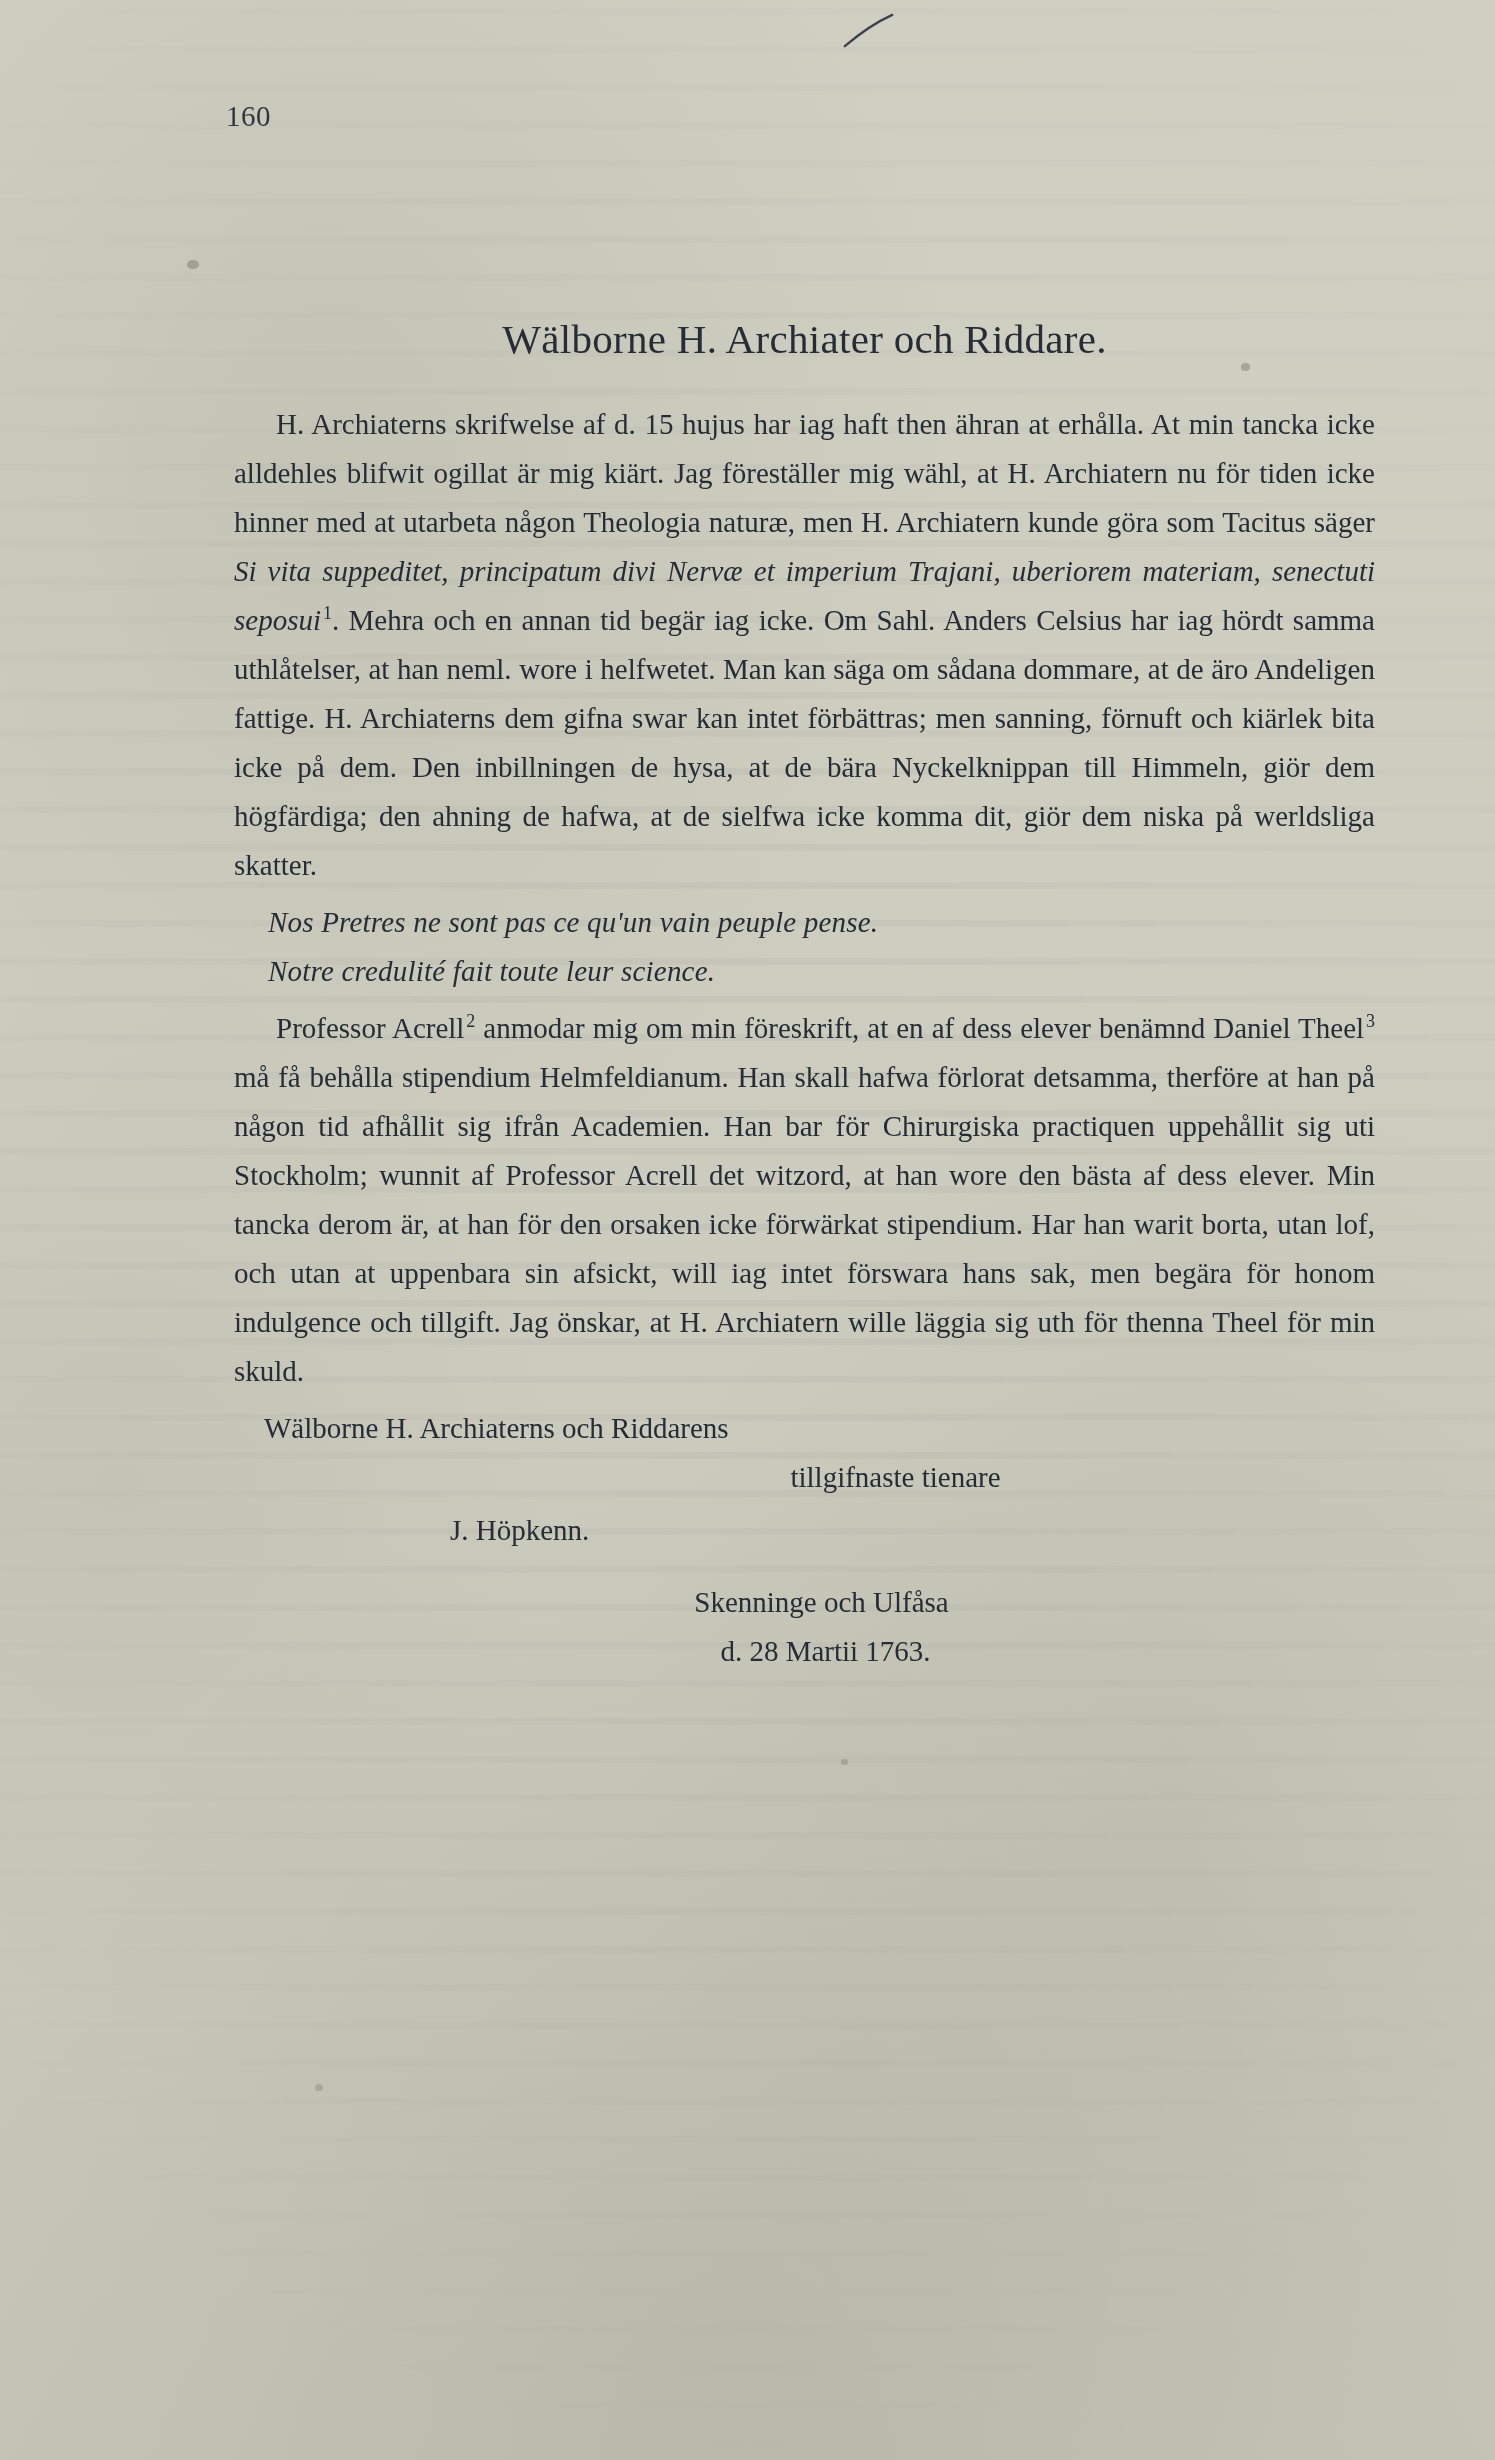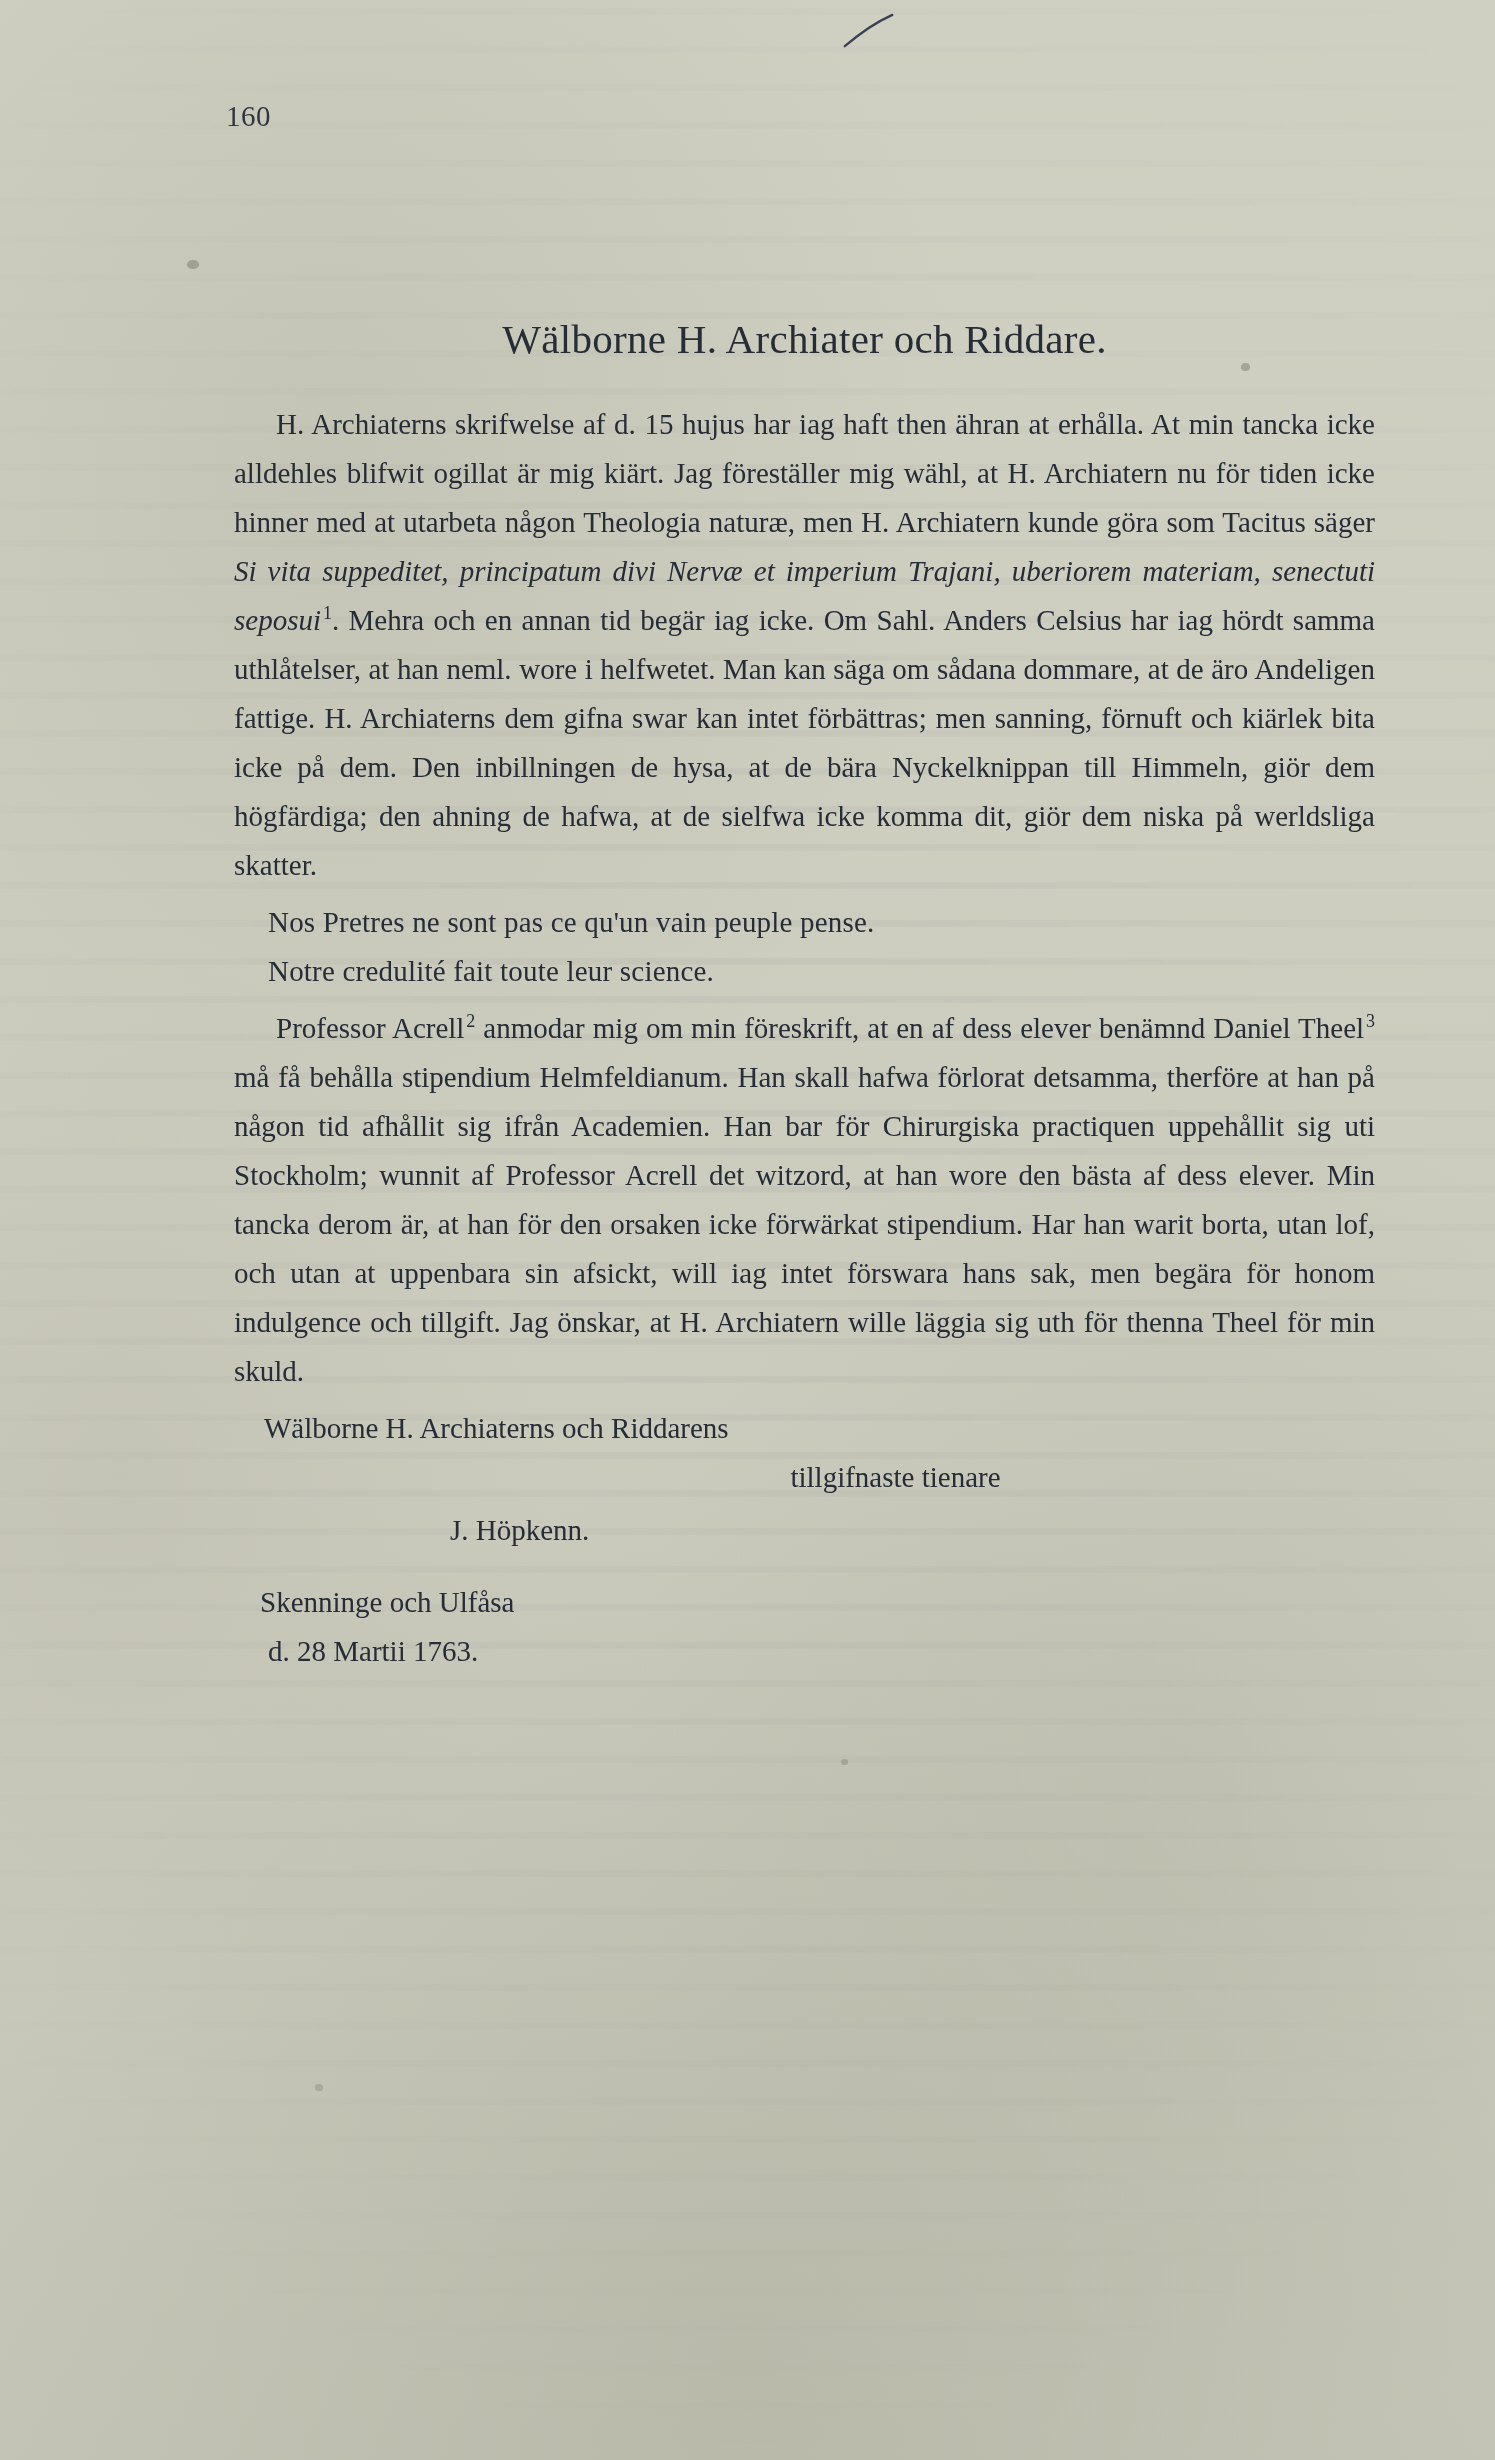--- a/index.html
+++ b/index.html
@@ -110,38 +110,39 @@
   .it { font-style: italic; }
   sup {
     font-size: 0.62em;
     vertical-align: super;
     line-height: 0;
     padding-left: 1.9px;
   }
 
   .verse {
     margin: 0;
+    font-style: italic;
     padding-left: 42px;
     letter-spacing: 0.2px;
   }
 
   .close-1 { margin: 0; text-align: left; padding-left: 38px; }
   .close-2 { margin: 0; text-align: center; padding-left: 182px; }
   .close-3 { margin: 4px; padding-left: 220px; }
 
   .place {
     margin: 0;
     padding-left: 34px;
   }
   .date {
     margin: 0;
     padding-left: 42px;
   }
   .sign-block { margin-top: 3.8px; }
-  .place-block { margin-top: 23px; }
+  .place-block { margin-top: 23px; text-align: center; }
 </style>
 </head>
 <body>
 
 <div class="page"></div>
 <div class="bleed"></div>
 
 <div class="speck" style="left:187px;top:260px;width:11.5px;height:8.6px;"></div>
 <div class="speck" style="left:1241px;top:363px;width:8.6px;height:7.6px;"></div>
 <div class="speck" style="left:841px;top:1759px;width:6.7px;height:5.7px;background:rgba(70,70,60,0.22);"></div>

